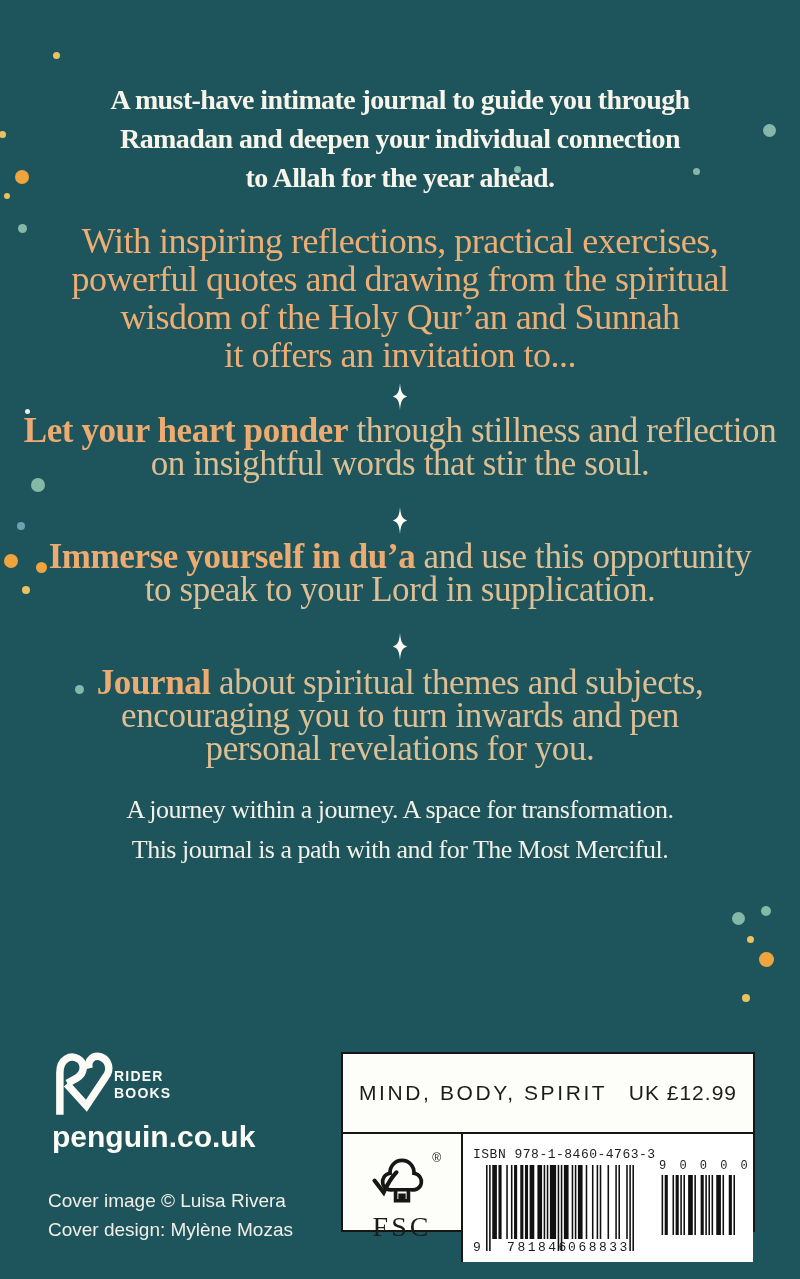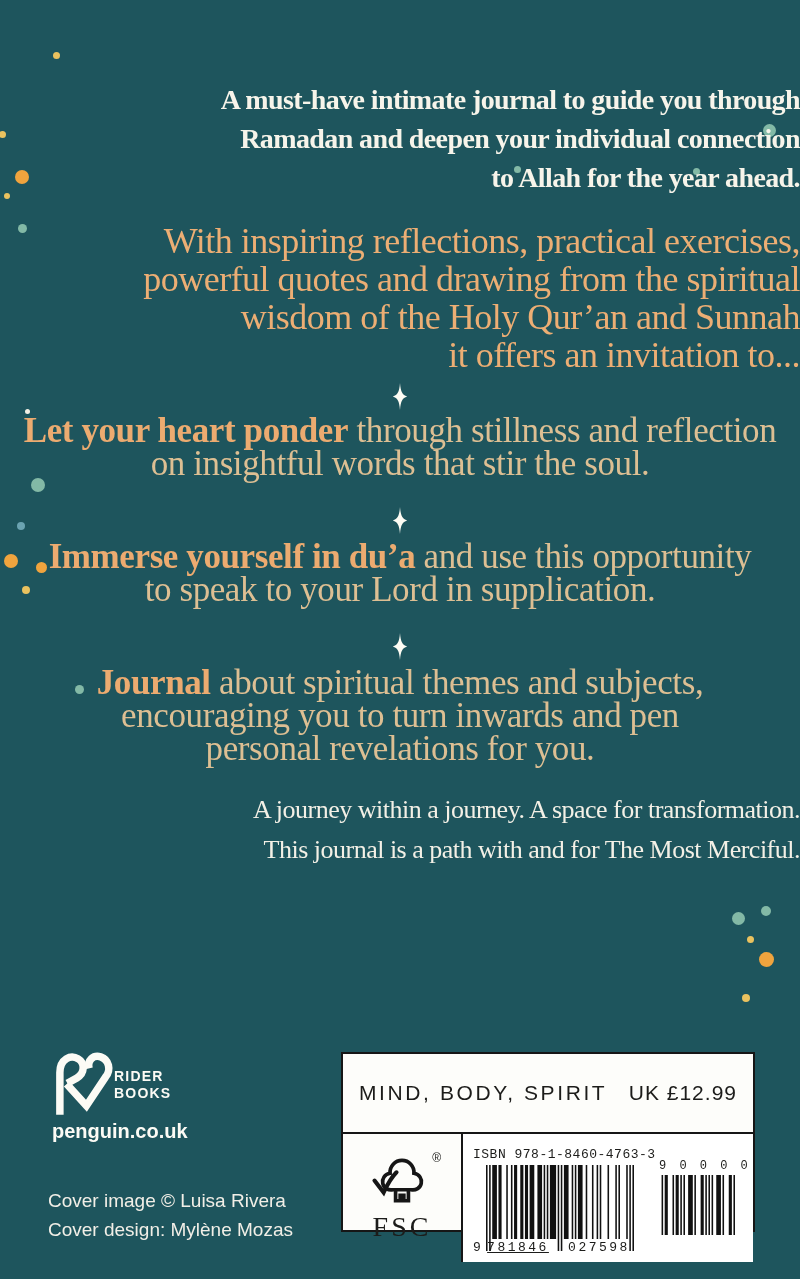--- a/index.html
+++ b/index.html
@@ -1,35 +1,35 @@
 <!DOCTYPE html>
 <html><head>
 <meta charset="utf-8">
 <style>
   html,body{margin:0;padding:0;background:#0d333a;}
   .page{position:relative;width:800px;height:1279px;background:#1e555d;
         font-family:"Liberation Serif",serif;overflow:hidden;}
   .dot{position:absolute;border-radius:50%;}
-  .center-text{position:absolute;left:0;width:100%;text-align:right;white-space:pre-line;}
+  .center-text{position:absolute;left:0;width:100%;text-align:center;white-space:pre-line;}
   .intro{top:80px;color:#f7f4ea;font-weight:bold;font-size:28px;line-height:39px;letter-spacing:-0.6px;}
   .highlight{top:222px;color:#ecae74;font-weight:normal;font-size:36px;line-height:38px;letter-spacing:-0.5px;}
   .diamond{position:absolute;left:392px;width:16px;height:27px;}
   .diamond svg{display:block;width:100%;height:100%;}
   .d1{top:383px}.d2{top:507px}.d3{top:633px}
   .section{position:absolute;left:0;width:100%;text-align:center;font-size:35px;line-height:33px;
            letter-spacing:-0.4px;color:#ddbf93;white-space:pre-line;}
   .section .lead{font-weight:bold;color:#ecab70;}
   .s1{top:414px}.s2{top:540px}.s3{top:666px}
   .closing{top:790px;color:#f3f0e6;font-size:26px;line-height:40px;letter-spacing:-0.5px;}
 
   .rider-logo{position:absolute;left:49px;top:1046px;width:68px;height:72px;}
   .imprint{position:absolute;left:114px;top:1068px;color:#fcfbf5;font-family:"Liberation Sans",sans-serif;
            font-weight:bold;font-size:14px;line-height:17px;letter-spacing:1.2px;white-space:pre-line;}
   .website{position:absolute;left:52px;top:1120px;color:#fcfbf5;font-family:"Liberation Sans",sans-serif;
-           font-weight:bold;font-size:20px;}
+           font-weight:bold;font-size:30px;}
   .credits{position:absolute;left:48px;top:1186px;color:#f2efe7;font-family:"Liberation Sans",sans-serif;
            font-size:19px;line-height:29px;white-space:pre-line;}
 
   .infobox{position:absolute;left:341px;top:1052px;width:414px;height:180px;background:#fdfdfa;
            border:2px solid #161616;box-sizing:border-box;color:#1c1c1a;
            font-family:"Liberation Sans",sans-serif;}
   .cat-row{height:46px;display:flex;align-items:center;justify-content:space-between;
            padding:16px 16px;border-bottom:2px solid #161616;font-size:21px;}
   .cat{letter-spacing:2.6px;}
   .price{letter-spacing:1px;}
@@ -38,21 +38,21 @@
             flex-direction:column;align-items:center;justify-content:center;box-sizing:border-box;}
   .fsc-label{font-family:"Liberation Serif",serif;font-size:28px;letter-spacing:3px;margin-top:1px;}
   .fsc-reg{position:absolute;top:17px;right:20px;font-size:12px;}
   .bc-area{flex:1;display:flex;padding:13px 9px 0 10px;gap:12px;background:#ffffff;}
   .bc-main{position:relative;width:174px;}
   .isbn-text{font-family:"Liberation Mono",monospace;font-size:13px;letter-spacing:0.5px;
              text-align:center;white-space:nowrap;}
   .bars13{display:block;margin:3px 0 0 13px;}
   .bc-digits span{position:absolute;top:93px;font-family:"Liberation Mono",monospace;font-size:13px;}
   .dg-first{left:0;}
-  .dg-g1{left:12px;width:66px;text-align:center;letter-spacing:2.5px;text-decoration:underline;}
+  .dg-g1{left:32px;width:66px;text-align:center;letter-spacing:2.5px;}
   .dg-g2{left:93px;width:66px;text-align:center;letter-spacing:2.5px;}
   .bc-supp{margin-top:12px;width:78px;}
   .supp-text{font-family:"Liberation Mono",monospace;font-size:12px;letter-spacing:3px;
              text-align:center;margin-bottom:2px;white-space:nowrap;}
   .bars5{display:block;margin-left:1px;}
 </style>
 </head>
 <body>
 
 <div class="page">
@@ -179,21 +179,21 @@
               <rect x="78" y="0" width="1" height="74" fill="#111"></rect>
               <rect x="83" y="0" width="1" height="74" fill="#111"></rect>
               <rect x="85" y="0" width="1" height="74" fill="#111"></rect>
               <rect x="90" y="0" width="1" height="74" fill="#111"></rect>
               <rect x="92" y="0" width="1" height="86" fill="#111"></rect>
               <rect x="94" y="0" width="1" height="86" fill="#111"></rect>
             </svg>
           <div class="bc-digits">
             <span class="dg-first">9</span>
             <span class="dg-g1">781846</span>
-            <span class="dg-g2">027598</span>
+            <span class="dg-g2">068833</span>
           </div>
         </div>
         <div class="bc-supp">
           <div class="supp-text">9 0 0 0 0</div>
           <svg id="ean5" class="bars5" width="75" height="60" viewBox="0 0 48 60" preserveAspectRatio="none">
               <rect x="1" y="0" width="1" height="60" fill="#111"></rect>
               <rect x="3" y="0" width="2" height="60" fill="#111"></rect>
               <rect x="8" y="0" width="1" height="60" fill="#111"></rect>
               <rect x="10" y="0" width="2" height="60" fill="#111"></rect>
               <rect x="13" y="0" width="1" height="60" fill="#111"></rect>

